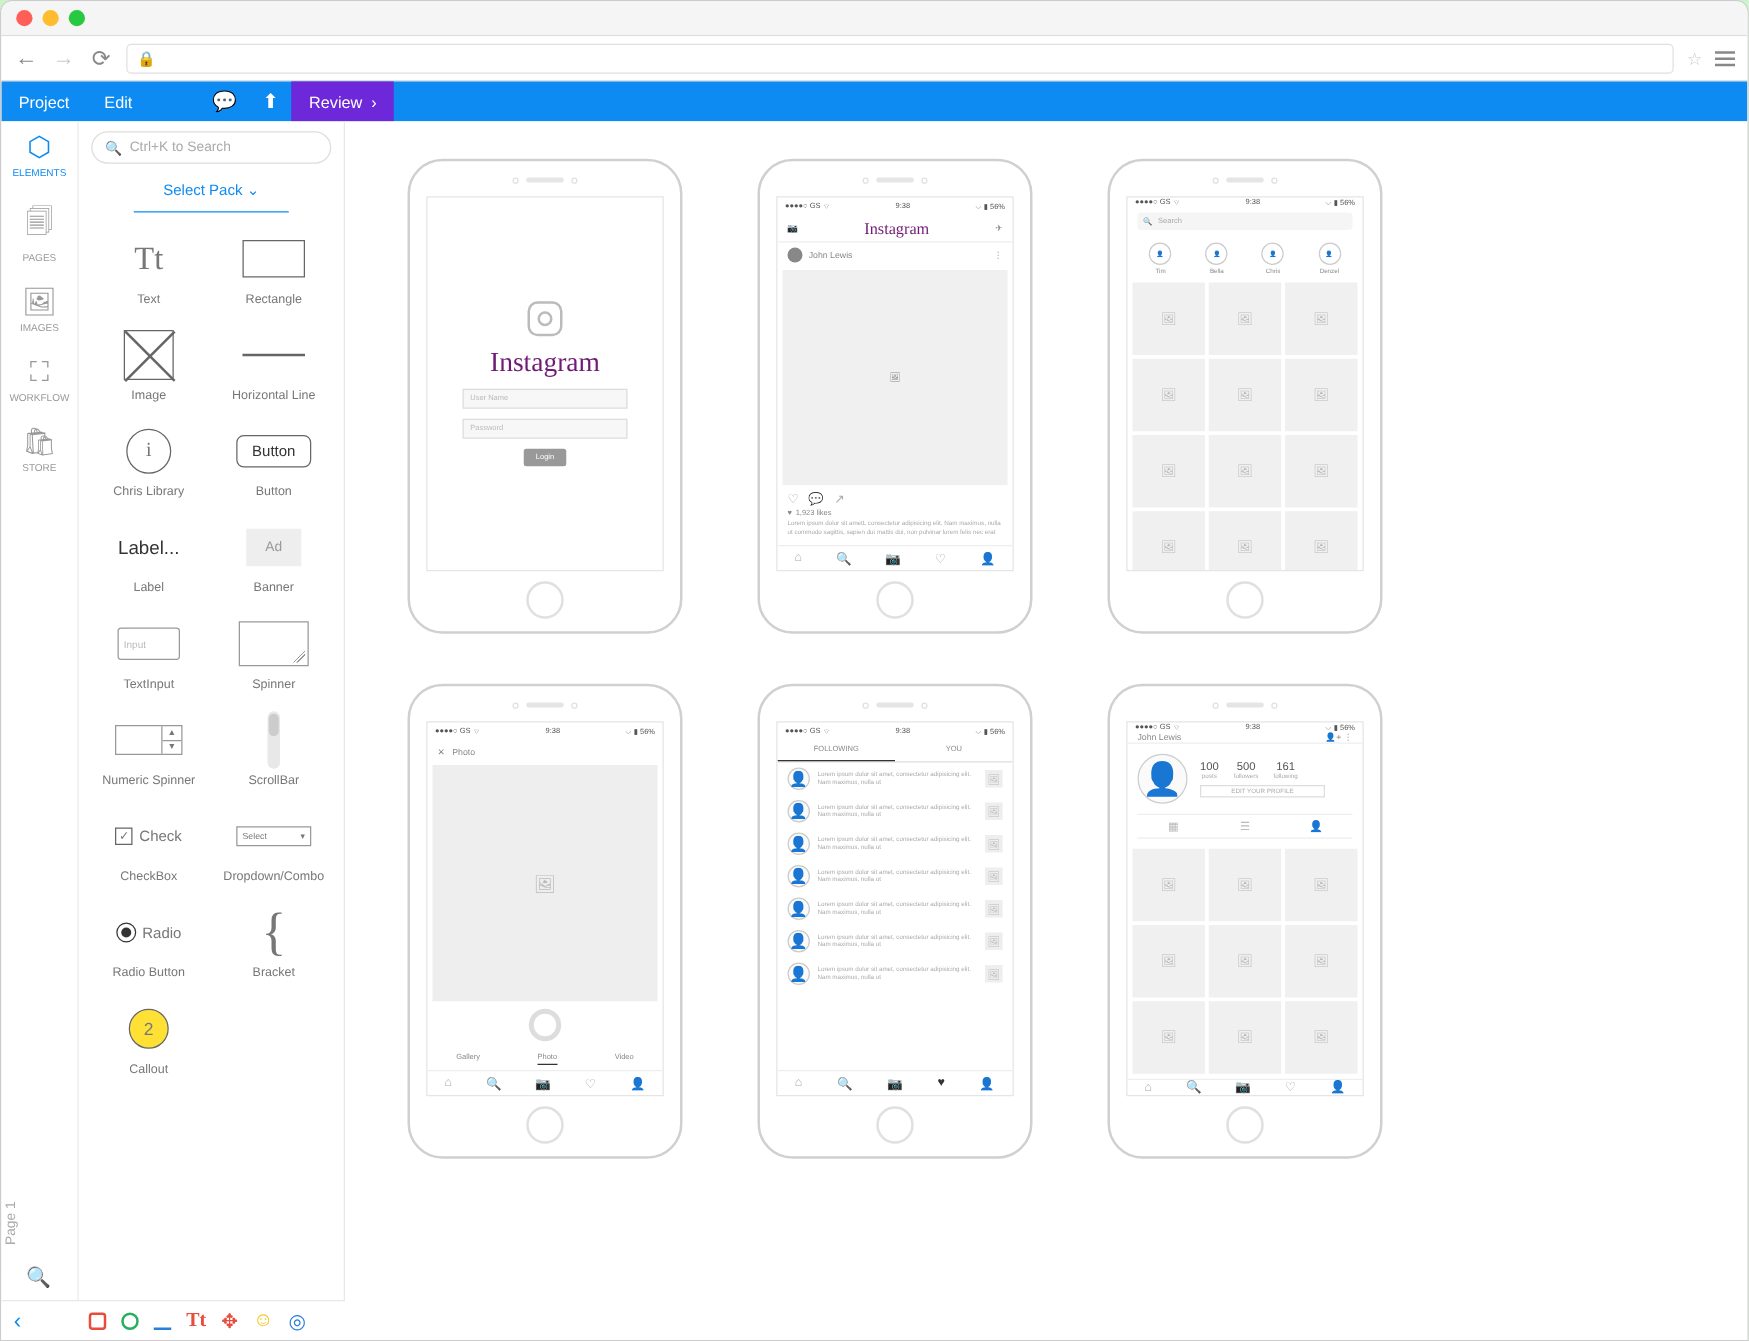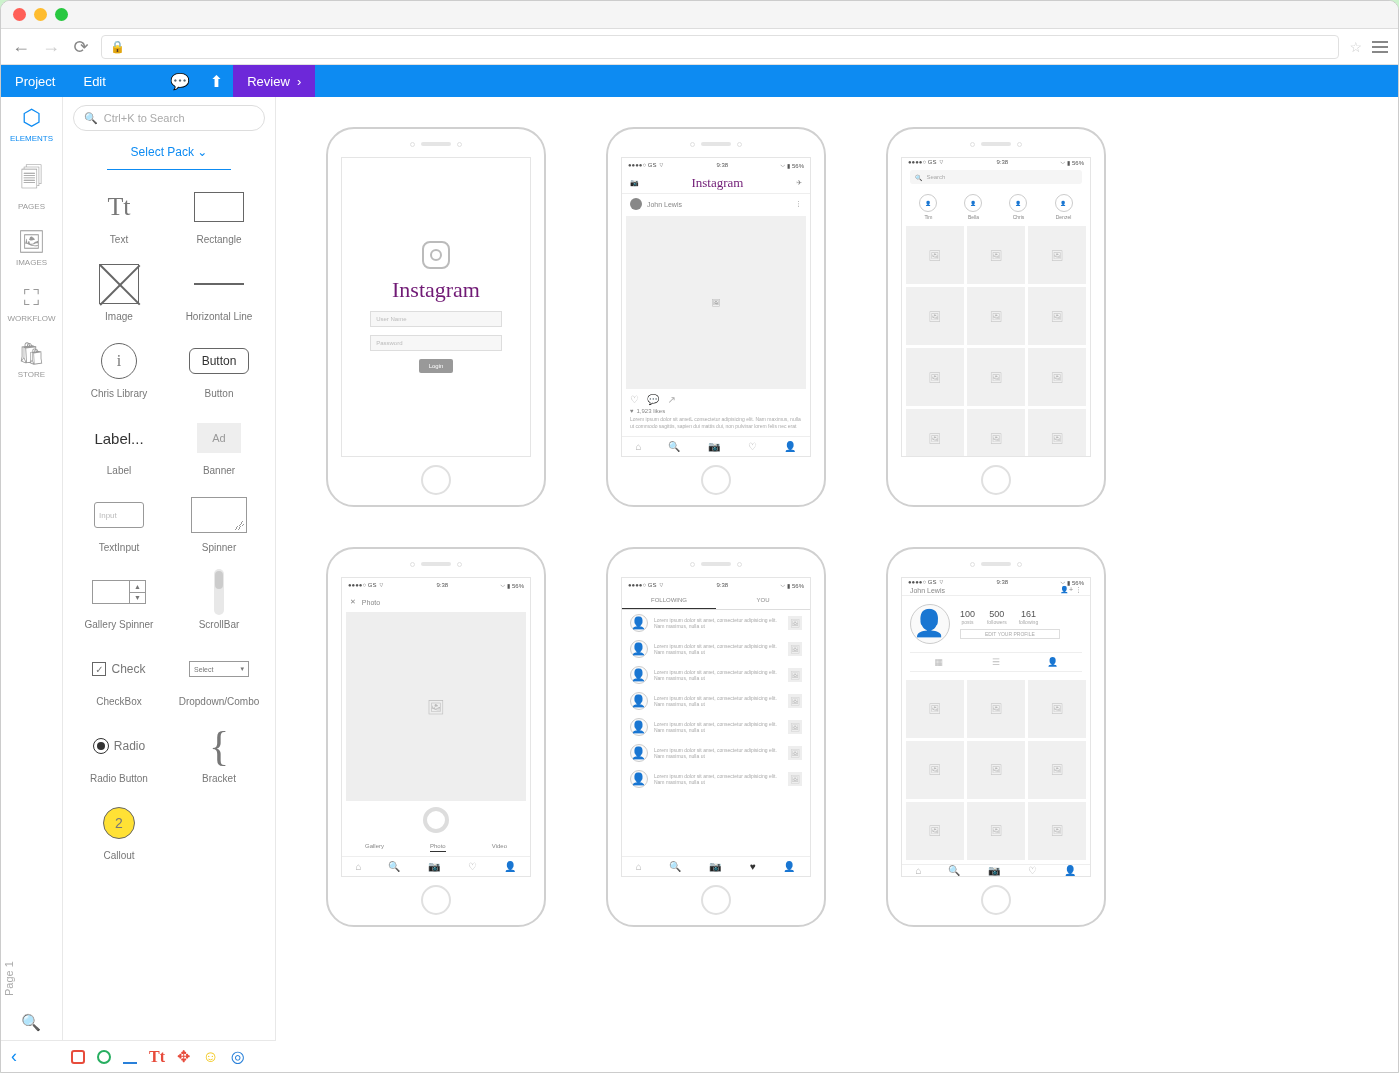--- a/index.html
+++ b/index.html
@@ -269,21 +269,21 @@
             <div class="el-item">
               <div class="el-preview">
                 <div class="pv-spinner">
                   <div class="sp-body"></div>
                   <div class="sp-btns">
                     <div>▲</div>
                     <div>▼</div>
                   </div>
                 </div>
               </div>
-              <span>Gallery Spinner</span>
+              <span>Numeric Spinner</span>
             </div>
             <div class="el-item">
               <div class="el-preview">
                 <div class="pv-scroll"></div>
               </div>
               <span>ScrollBar</span>
             </div>
             <div class="el-item">
               <div class="el-preview">
                 <div class="pv-check"><div class="box">✓</div>Check</div>

